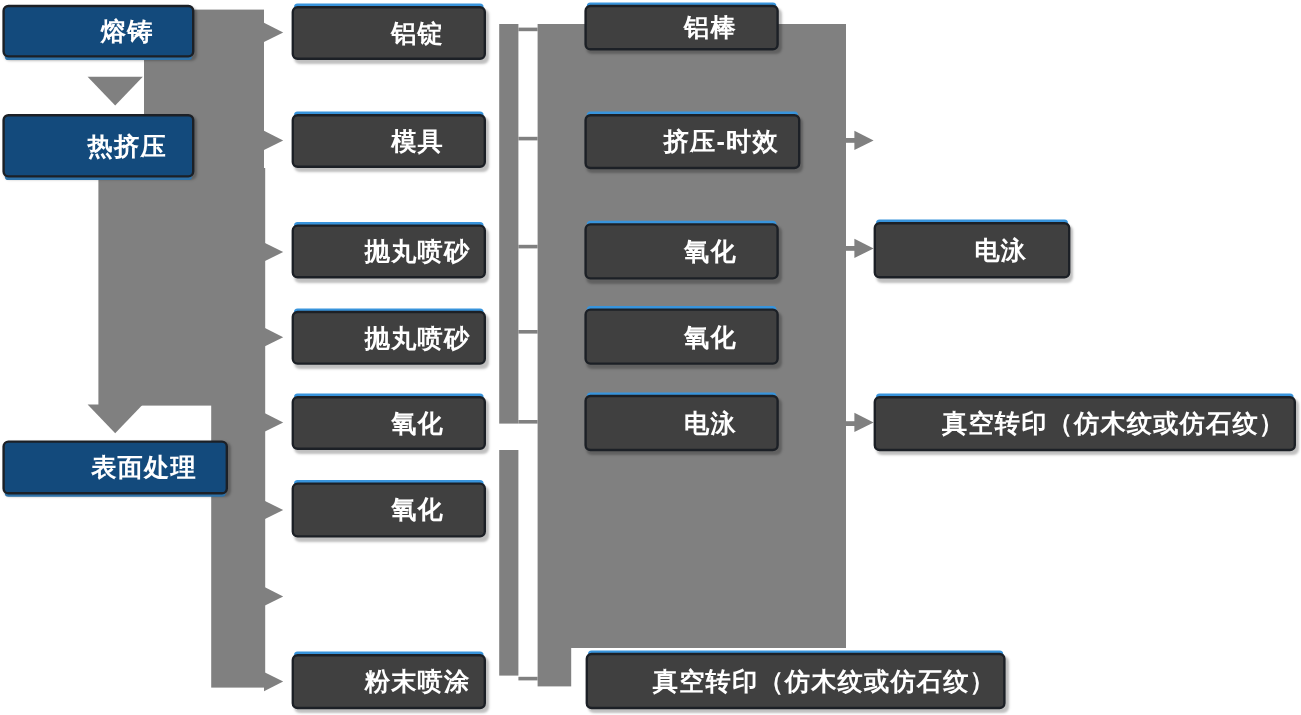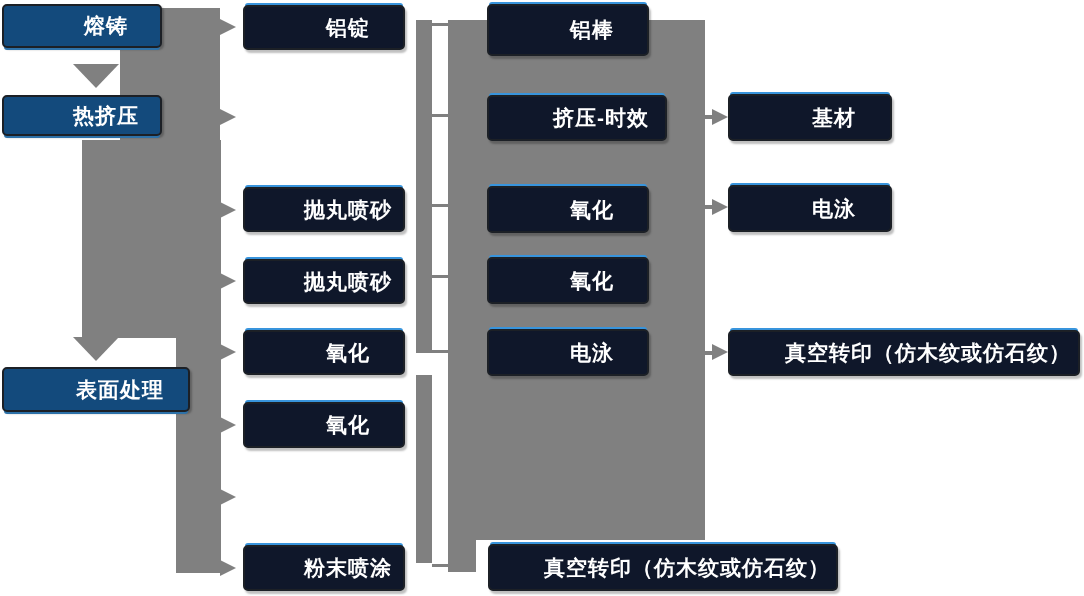--- a/index.html
+++ b/index.html
@@ -35,21 +35,21 @@
     border-radius:5px;
     border:2px solid #1c2026;
     white-space:nowrap;
     padding-left:48px;
   }
   .dark{
     background:#134a7c;
     box-shadow:0 4px 0 -2px #2d71a8, 2px 2px 2px rgba(0,0,0,0.25);
   }
   .blue{
-    background:#0f172a;
+    background:#404040;
     box-shadow:0 -4px 0 -2px #3894dc, 2px 3px 2px rgba(0,0,0,0.25);
   }
 </style>
 </head>
 <body>
 
 <div id="canvas">
 
   <div class="g" style="left:120px;top:8px;width:100px;height:134px;"></div>
   <div class="g" style="left:82px;top:140px;width:138px;height:198px;"></div>
@@ -83,35 +83,35 @@
   <div class="g" style="left:448px;top:540px;width:28px;height:32px;"></div>
 
   <div class="tick" style="left:705px;top:115px;width:8px;height:4px;"></div>
   <div class="tri-right" style="left:712px;top:109px;"></div>
   <div class="tick" style="left:705px;top:205px;width:8px;height:4px;"></div>
   <div class="tri-right" style="left:712px;top:199px;"></div>
   <div class="tick" style="left:705px;top:351px;width:8px;height:4px;"></div>
   <div class="tri-right" style="left:712px;top:344px;"></div>
 
   <div class="box dark" style="left:2px;top:4px;width:160px;height:44px;">熔铸</div>
-  <div class="box dark" style="left:2px;top:95px;width:160px;height:41px;text-align:center;">热挤压</div>
+  <div class="box dark" style="left:2px;top:95px;width:160px;height:53px;text-align:center;">热挤压</div>
   <div class="box dark" style="left:2px;top:367px;width:188px;height:45px;">表面处理</div>
 
   <div class="box blue" style="left:243px;top:5px;width:162px;height:45px;">铝锭</div>
+  <div class="box blue" style="left:243px;top:95px;width:162px;height:45px;">模具</div>
   <div class="box blue" style="left:243px;top:187px;width:162px;height:45px;">抛丸喷砂</div>
   <div class="box blue" style="left:243px;top:259px;width:162px;height:45px;">抛丸喷砂</div>
   <div class="box blue" style="left:243px;top:330px;width:162px;height:45px;">氧化</div>
   <div class="box blue" style="left:243px;top:402px;width:162px;height:46px;">氧化</div>
   <div class="box blue" style="left:243px;top:545px;width:162px;height:46px;text-align:center;">粉末喷涂</div>
 
-  <div class="box blue" style="left:487px;top:4px;width:162px;height:52px;">铝棒</div>
+  <div class="box blue" style="left:487px;top:4px;width:162px;height:38px;">铝棒</div>
   <div class="box blue" style="left:487px;top:95px;width:180px;height:46px;">挤压-时效</div>
   <div class="box blue" style="left:487px;top:186px;width:162px;height:47px;">氧化</div>
   <div class="box blue" style="left:487px;top:257px;width:162px;height:47px;">氧化</div>
   <div class="box blue" style="left:487px;top:329px;width:162px;height:47px;">电泳</div>
 
-  <div class="box blue" style="left:728px;top:94px;width:164px;height:47px;">基材</div>
   <div class="box blue" style="left:728px;top:185px;width:164px;height:47px;">电泳</div>
   <div class="box blue" style="left:728px;top:330px;width:352px;height:46px;">真空转印（仿木纹或仿石纹）</div>
 
   <div class="box blue" style="left:488px;top:544px;width:350px;height:47px;">真空转印（仿木纹或仿石纹）</div>
 
 </div>
 
 </body></html>

